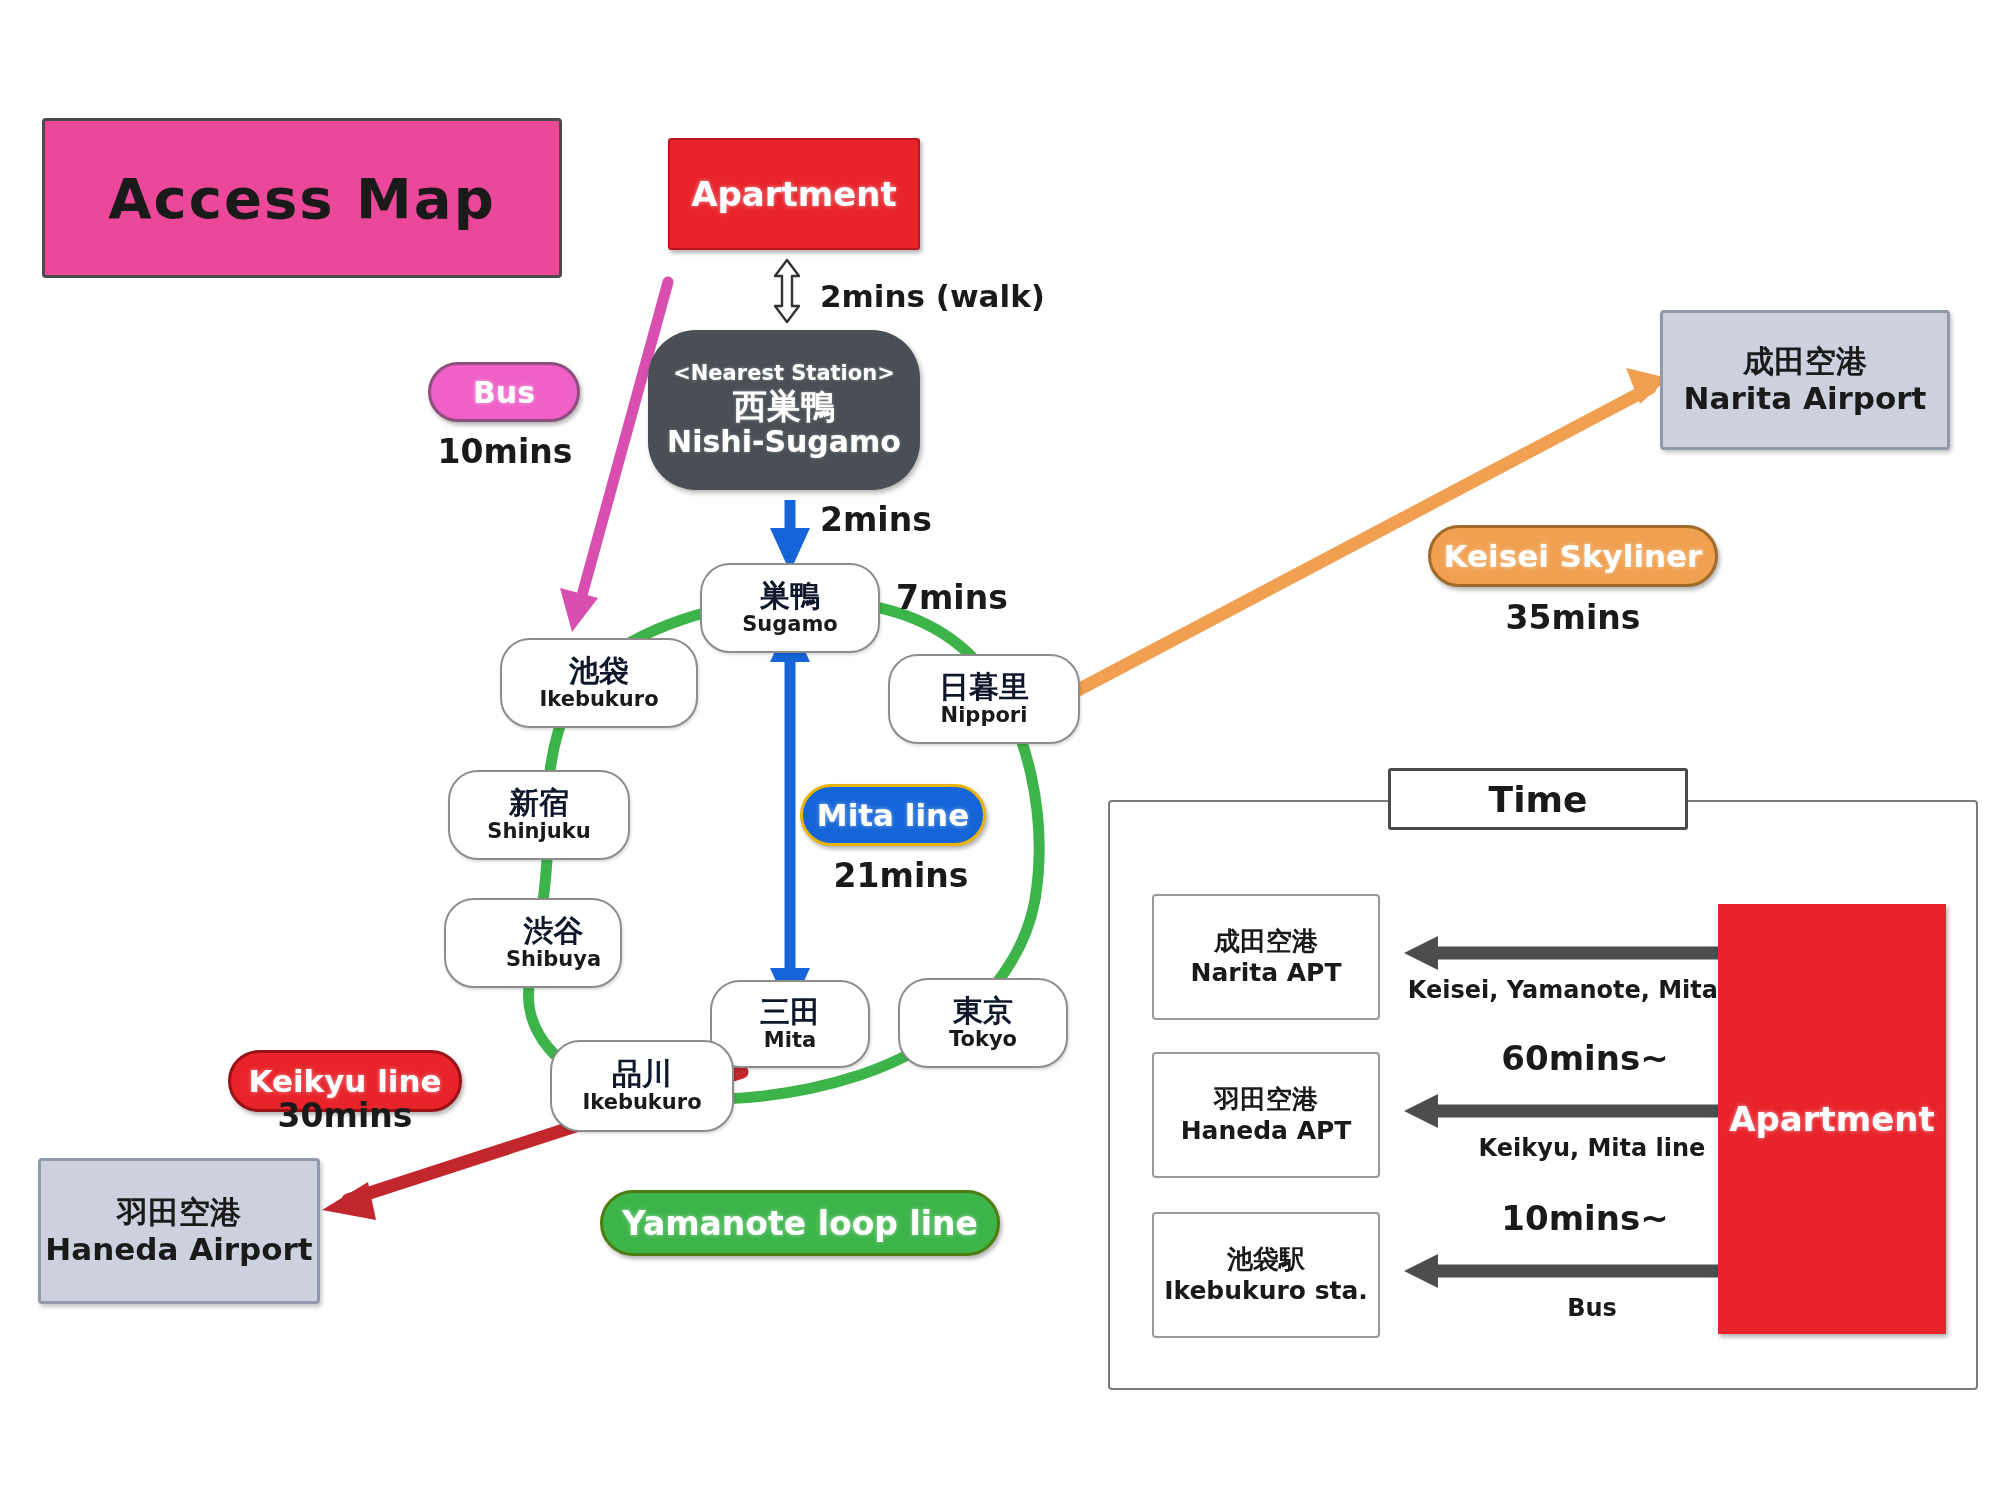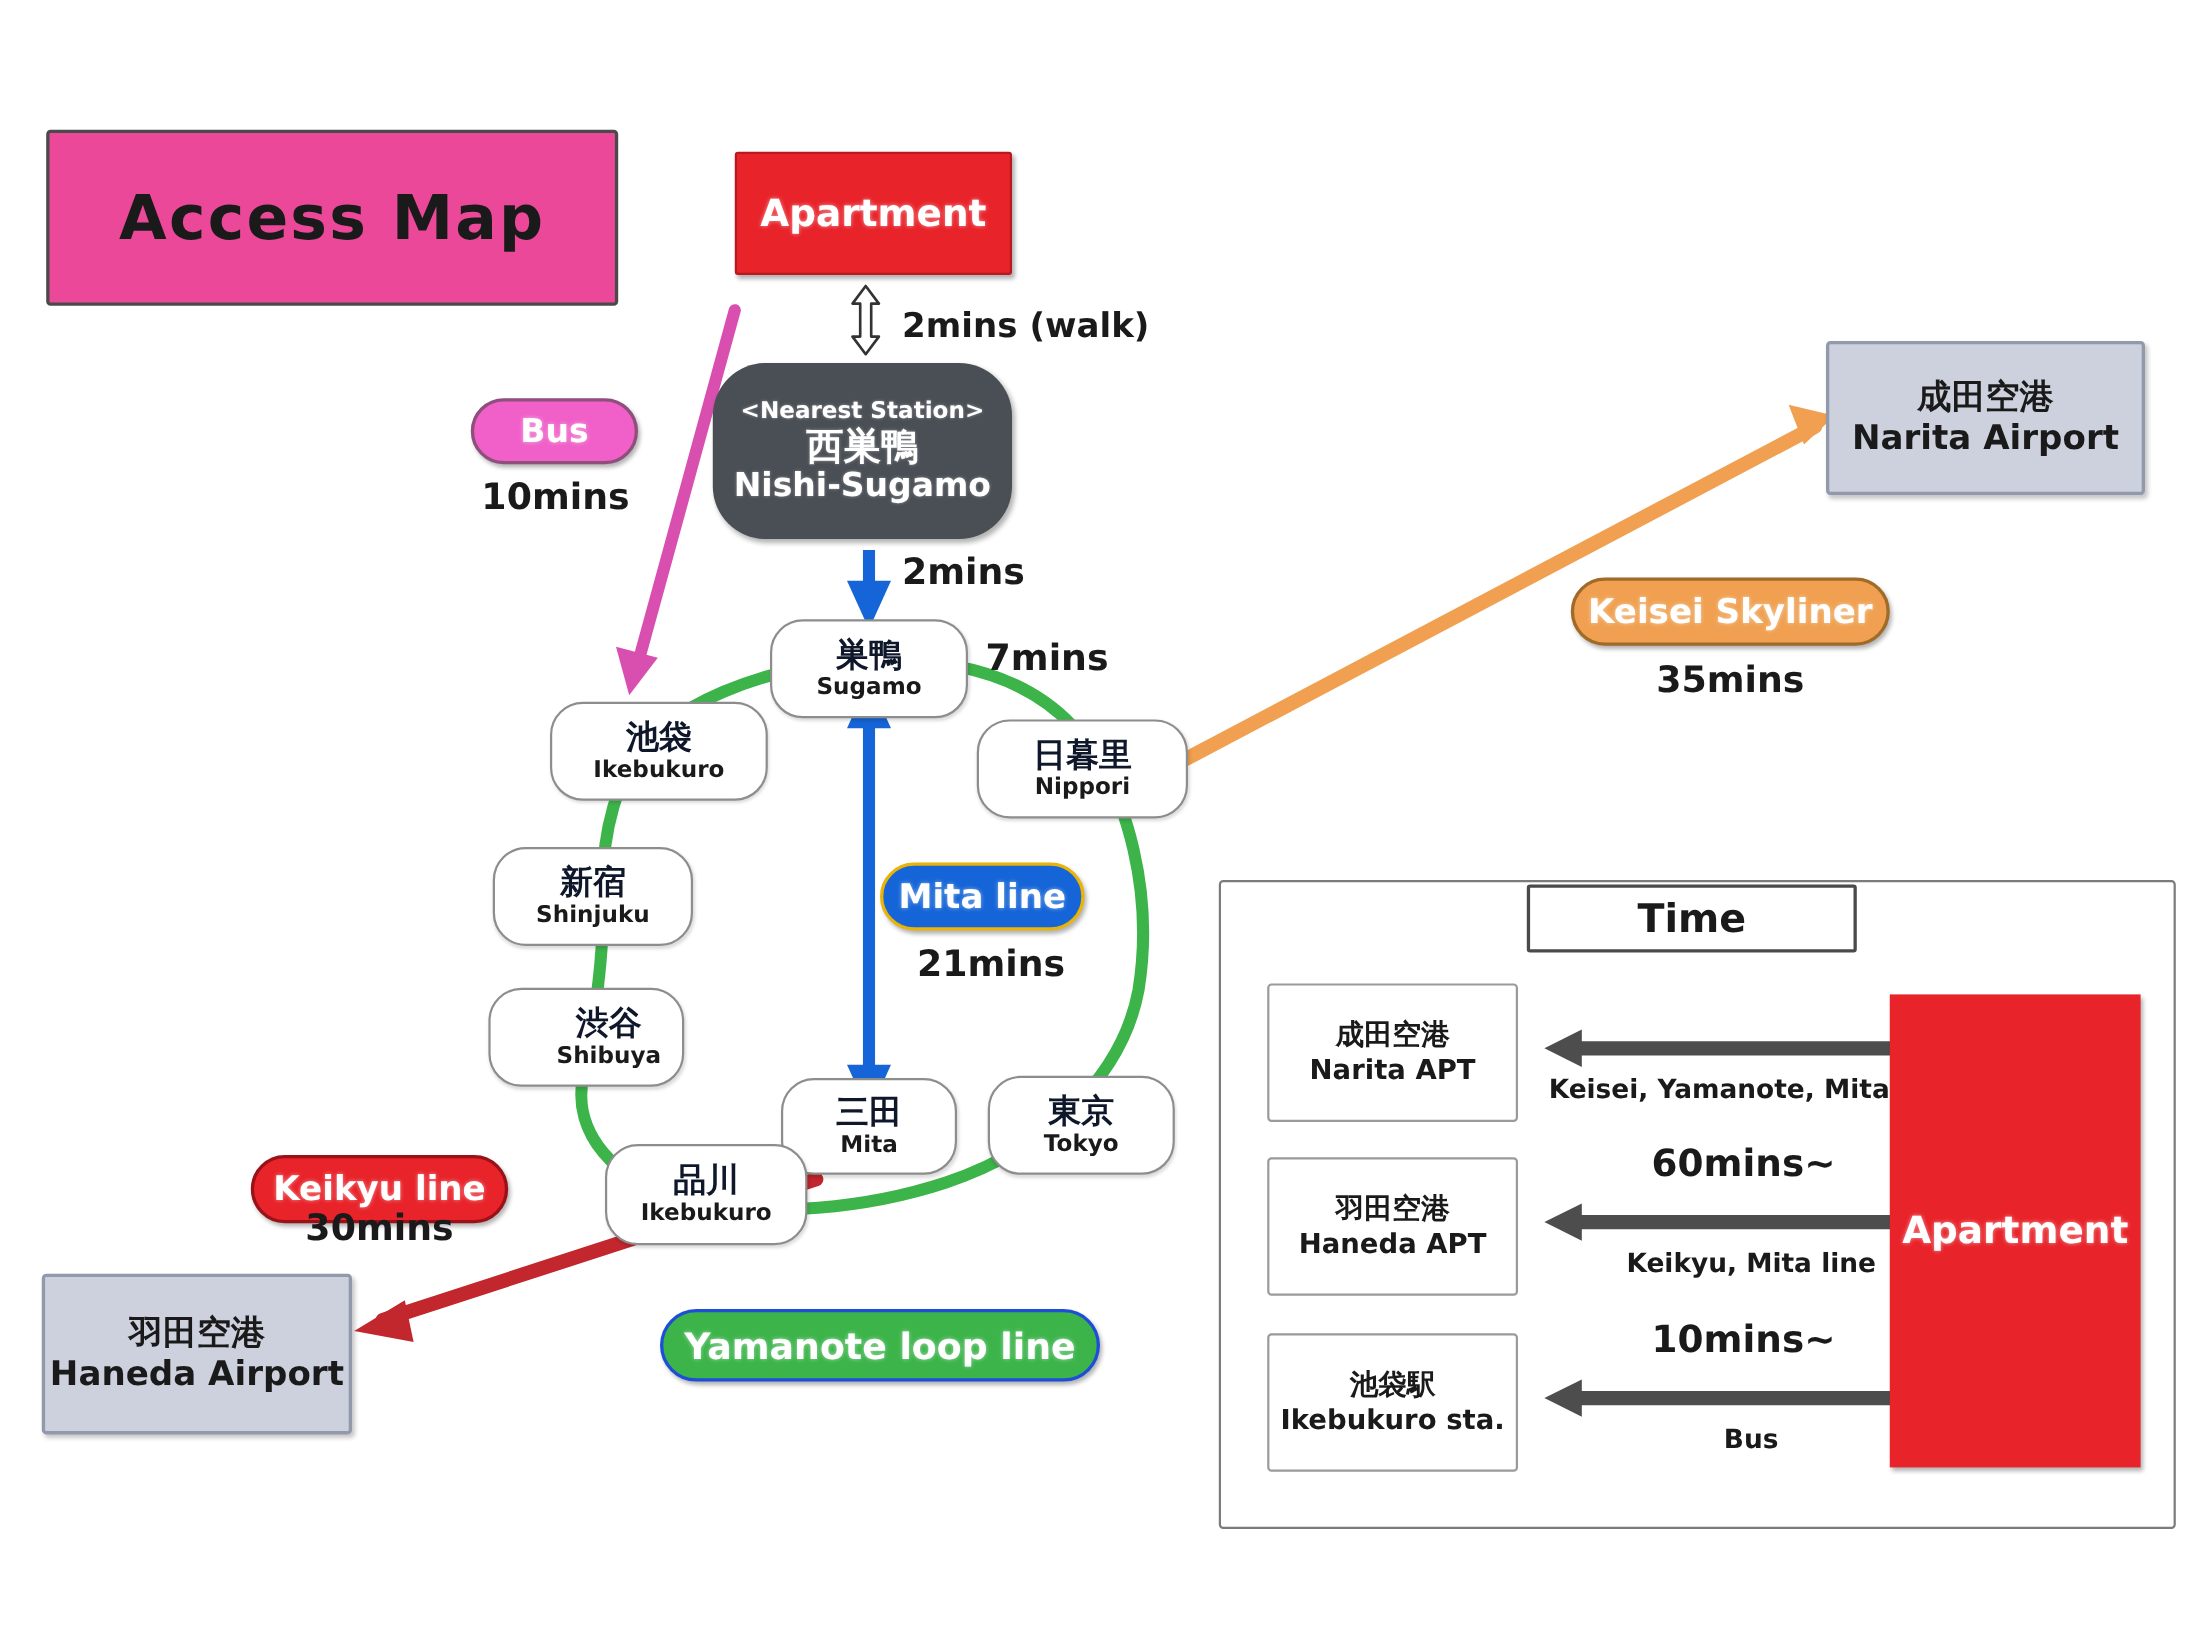--- a/index.html
+++ b/index.html
@@ -65,21 +65,21 @@
   }
   #badge-bus{left:428px;top:362px;width:152px;height:60px;background:#f060c8;
     border:3px solid #8f4f7d;font-size:30px;}
   #badge-mita{left:800px;top:784px;width:186px;height:62px;background:#1565d8;
     border:3px solid #eab308;font-size:31px;}
   #badge-keisei{left:1428px;top:525px;width:290px;height:62px;background:#f0a050;
     border:3px solid #a06a28;font-size:31px;}
   #badge-keikyu{left:228px;top:1050px;width:234px;height:62px;background:#e8232a;
     border:3px solid #991218;font-size:31px;}
   #badge-yamanote{left:600px;top:1190px;width:400px;height:66px;background:#3cb44a;
-    border:3px solid #1d4ed8;font-size:33px;}
+    border:3px solid #4d7c0f;font-size:33px;}
 
   .mins{font-size:33px;font-weight:700;color:#1a1a1a;white-space:nowrap;}
 
   
   .airport{
     background:#ccd1dd;border:3px solid #9199ab;border-radius:4px;
     display:flex;flex-direction:column;align-items:center;justify-content:center;
     box-shadow:2px 3px 4px rgba(0,0,0,.22);
   }
   .airport .jp{font-size:31px;font-weight:700;color:#1a1a1a;line-height:1.2;}
@@ -89,21 +89,21 @@
 
   
   #time-panel{
     left:1108px;top:800px;width:870px;height:590px;
     background:#ffffff;border:2px solid #7b7b7b;border-radius:4px;
   }
   #time-title{
     left:1388px;top:768px;width:300px;height:62px;background:#ffffff;
     border:3px solid #4a4a4a;border-radius:3px;
     display:flex;align-items:center;justify-content:center;
-    font-size:36px;font-weight:700;margin-top:36px;
+    font-size:36px;font-weight:700;
   }
   #time-apartment{
     left:1718px;top:904px;width:228px;height:430px;background:#e8232a;
     display:flex;align-items:center;justify-content:center;
     box-shadow:2px 3px 4px rgba(0,0,0,.30);
   }
   #time-apartment .t{font-size:34px;font-weight:700;color:#ffffff;
     text-shadow:0 0 4px rgba(255,255,255,.55);}
   .time-row{position:absolute;left:1152px;width:800px;height:150px;}
   .time-origin{

